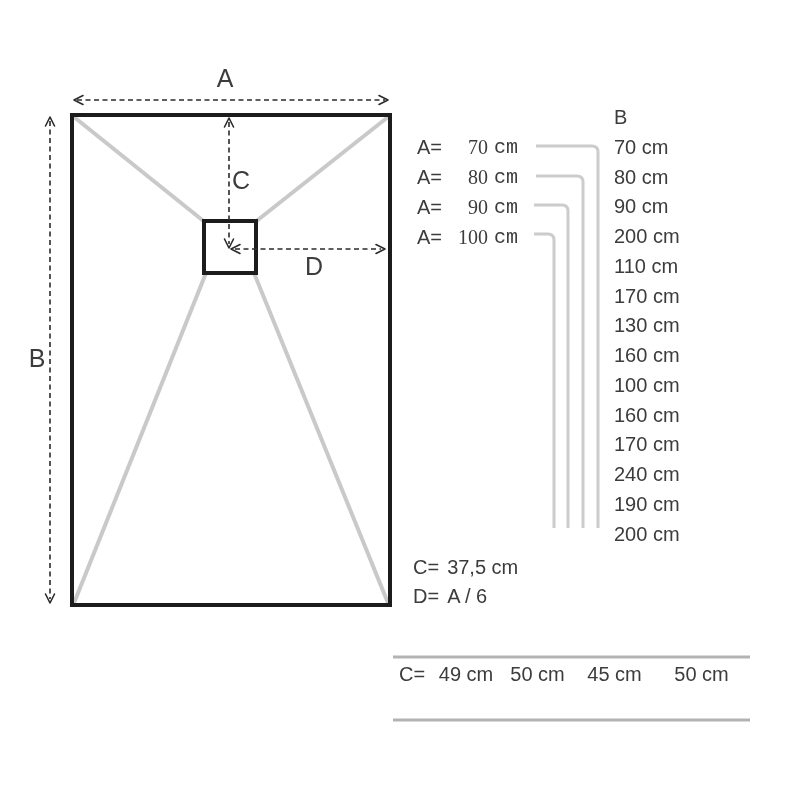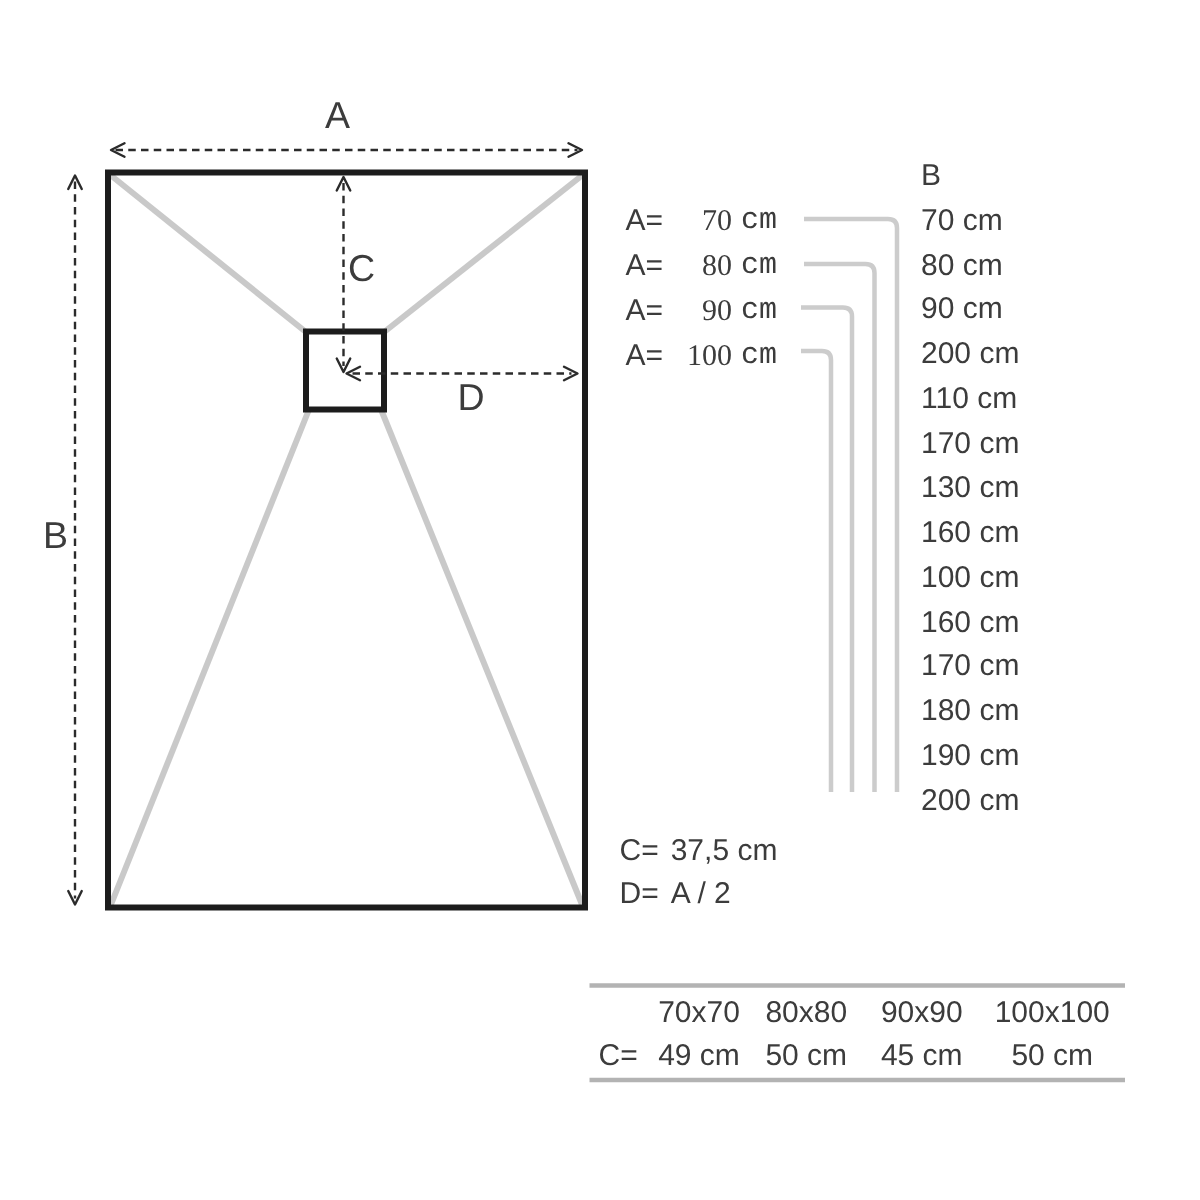--- a/index.html
+++ b/index.html
@@ -136,44 +136,37 @@
     <div class="row">80 cm</div>
     <div class="row">90 cm</div>
     <div class="row">200 cm</div>
     <div class="row">110 cm</div>
     <div class="row">170 cm</div>
     <div class="row">130 cm</div>
     <div class="row">160 cm</div>
     <div class="row">100 cm</div>
     <div class="row">160 cm</div>
     <div class="row">170 cm</div>
-    <div class="row">180 cm</div>
+    <div class="row">240 cm</div>
     <div class="row">190 cm</div>
     <div class="row">200 cm</div>
   </div>
 
   <div class="formulas">
     <div class="formula-row">
       <span class="f-label">C=</span>
       <span class="f-value">37,5 cm</span>
     </div>
     <div class="formula-row">
       <span class="f-label">D=</span>
-      <span class="f-value">A / 2</span>
+      <span class="f-value">A / 6</span>
     </div>
   </div>
 
   <div class="size-table">
-    <div class="t-row head">
-      <div class="cell lbl"></div>
-      <div class="cell">70x70</div>
-      <div class="cell">80x80</div>
-      <div class="cell">90x90</div>
-      <div class="cell">100x100</div>
-    </div>
     <div class="t-row vals">
       <div class="cell lbl">C=</div>
       <div class="cell">49 cm</div>
       <div class="cell">50 cm</div>
       <div class="cell">45 cm</div>
       <div class="cell">50 cm</div>
     </div>
   </div>
 
 </div>

